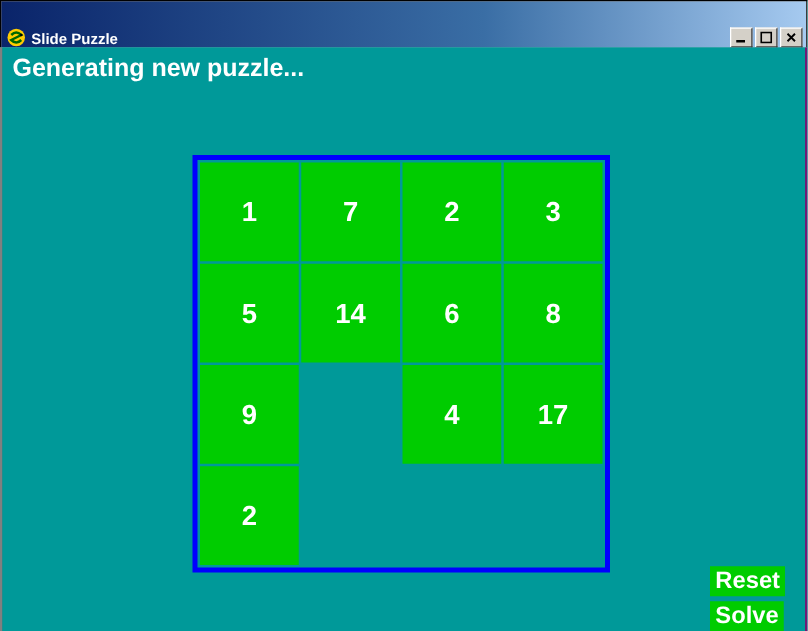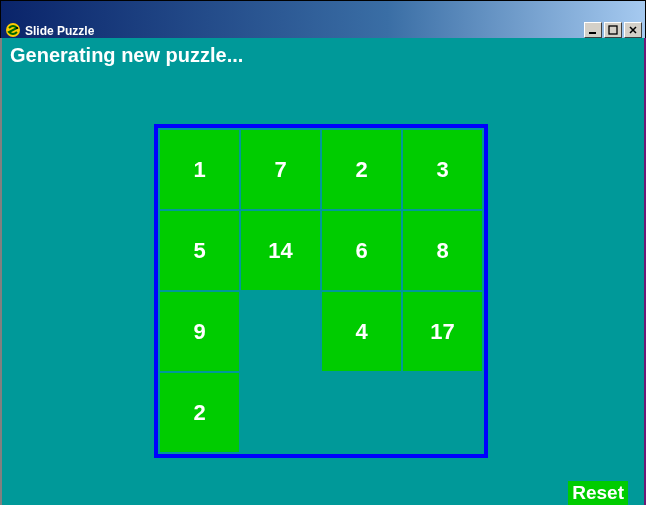--- a/index.html
+++ b/index.html
@@ -129,15 +129,16 @@
           <div class="tile">9</div>
           <div class="tile empty"></div>
           <div class="tile">4</div>
           <div class="tile">17</div>
           <div class="tile">2</div>
         </div>
     </div>
 
     <div class="buttons">
       <span class="btn">Reset</span>
+      <span class="btn">Solve</span>
     </div>
   </div>
 </div>
 
 </body></html>

